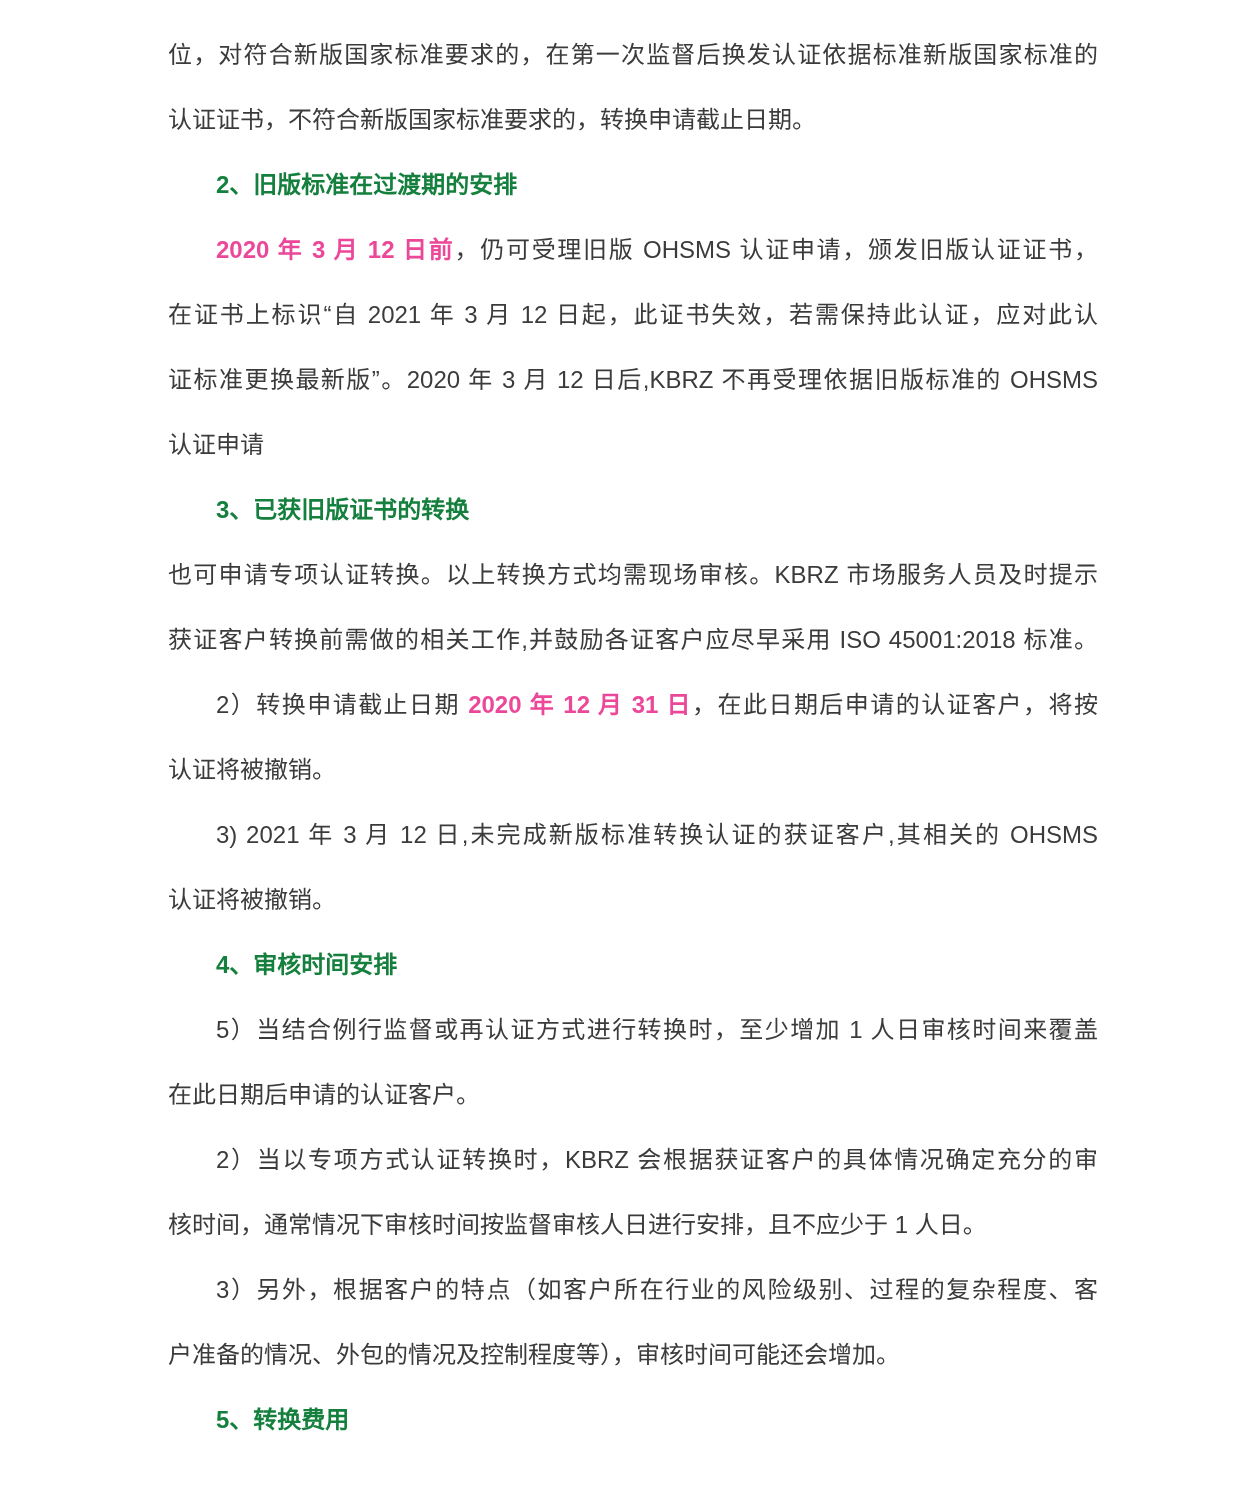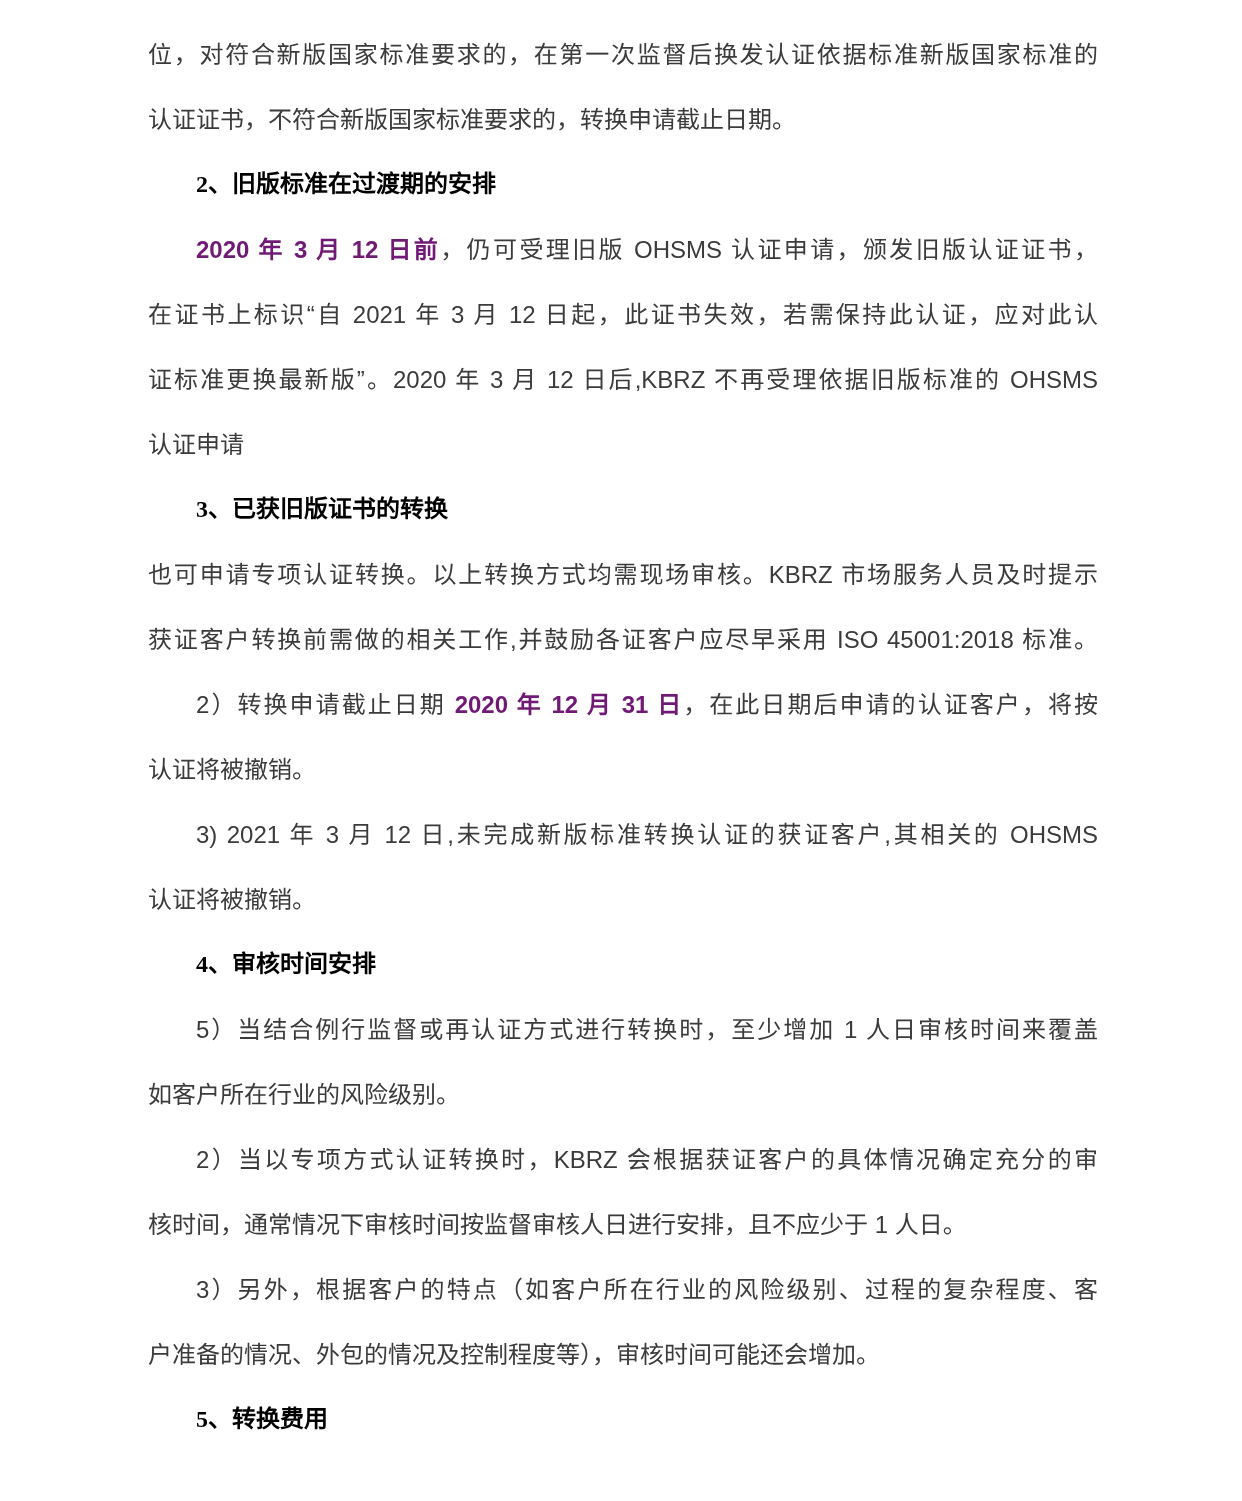--- a/index.html
+++ b/index.html
@@ -17,34 +17,34 @@
     top: 22px;
     width: 950px;
     font-size: 24px;
     color: #3b3b3b;
   }
   .line {
     height: 65px;
     line-height: 65px;
     text-align: left;
     white-space: nowrap;
+    margin-left: 20px;
   }
   .line.justify {
     white-space: normal;
     text-align: justify;
     text-align-last: justify;
   }
   .line.indent { padding-left: 48px; }
   .line.heading {
     font-weight: bold;
-    color: #000000;
+    color: #15803d;
     white-space: nowrap;
-    font-family: Liberation Serif, serif;
   }
-  .seg-bold { font-weight: bold; color: #701a75; }
+  .seg-bold { font-weight: bold; color: #ec4899; }
 </style>
 </head>
 <body>
 
 <div class="doc">
     <div class="line justify"><span>位，对符合新版国家标准要求的，在第一次监督后换发认证依据标准新版国家标准的</span></div>
     <div class="line"><span>认证证书，不符合新版国家标准要求的，转换申请截止日期。</span></div>
     <div class="line heading indent"><span>2、旧版标准在过渡期的安排</span></div>
     <div class="line indent justify"><span class="seg-bold">2020 年 3 月 12 日前</span><span>，仍可受理旧版 OHSMS 认证申请，颁发旧版认证证书，</span></div>
     <div class="line justify"><span>在证书上标识“自 2021 年 3 月 12 日起，此证书失效，若需保持此认证，应对此认</span></div>
@@ -52,19 +52,19 @@
     <div class="line"><span>认证申请</span></div>
     <div class="line heading indent"><span>3、已获旧版证书的转换</span></div>
     <div class="line justify"><span>也可申请专项认证转换。以上转换方式均需现场审核。KBRZ 市场服务人员及时提示</span></div>
     <div class="line justify"><span>获证客户转换前需做的相关工作,并鼓励各证客户应尽早采用 ISO 45001:2018 标准。</span></div>
     <div class="line indent justify"><span>2）转换申请截止日期 </span><span class="seg-bold">2020 年 12 月 31 日</span><span>，在此日期后申请的认证客户，将按</span></div>
     <div class="line"><span>认证将被撤销。</span></div>
     <div class="line indent justify"><span>3) 2021 年 3 月 12 日,未完成新版标准转换认证的获证客户,其相关的 OHSMS</span></div>
     <div class="line"><span>认证将被撤销。</span></div>
     <div class="line heading indent"><span>4、审核时间安排</span></div>
     <div class="line indent justify"><span>5）当结合例行监督或再认证方式进行转换时，至少增加 1 人日审核时间来覆盖</span></div>
-    <div class="line"><span>如客户所在行业的风险级别。</span></div>
+    <div class="line"><span>在此日期后申请的认证客户。</span></div>
     <div class="line indent justify"><span>2）当以专项方式认证转换时，KBRZ 会根据获证客户的具体情况确定充分的审</span></div>
     <div class="line"><span>核时间，通常情况下审核时间按监督审核人日进行安排，且不应少于 1 人日。</span></div>
     <div class="line indent justify"><span>3）另外，根据客户的特点（如客户所在行业的风险级别、过程的复杂程度、客</span></div>
     <div class="line"><span>户准备的情况、外包的情况及控制程度等），审核时间可能还会增加。</span></div>
     <div class="line heading indent"><span>5、转换费用</span></div>
   </div>
 
 </body></html>

